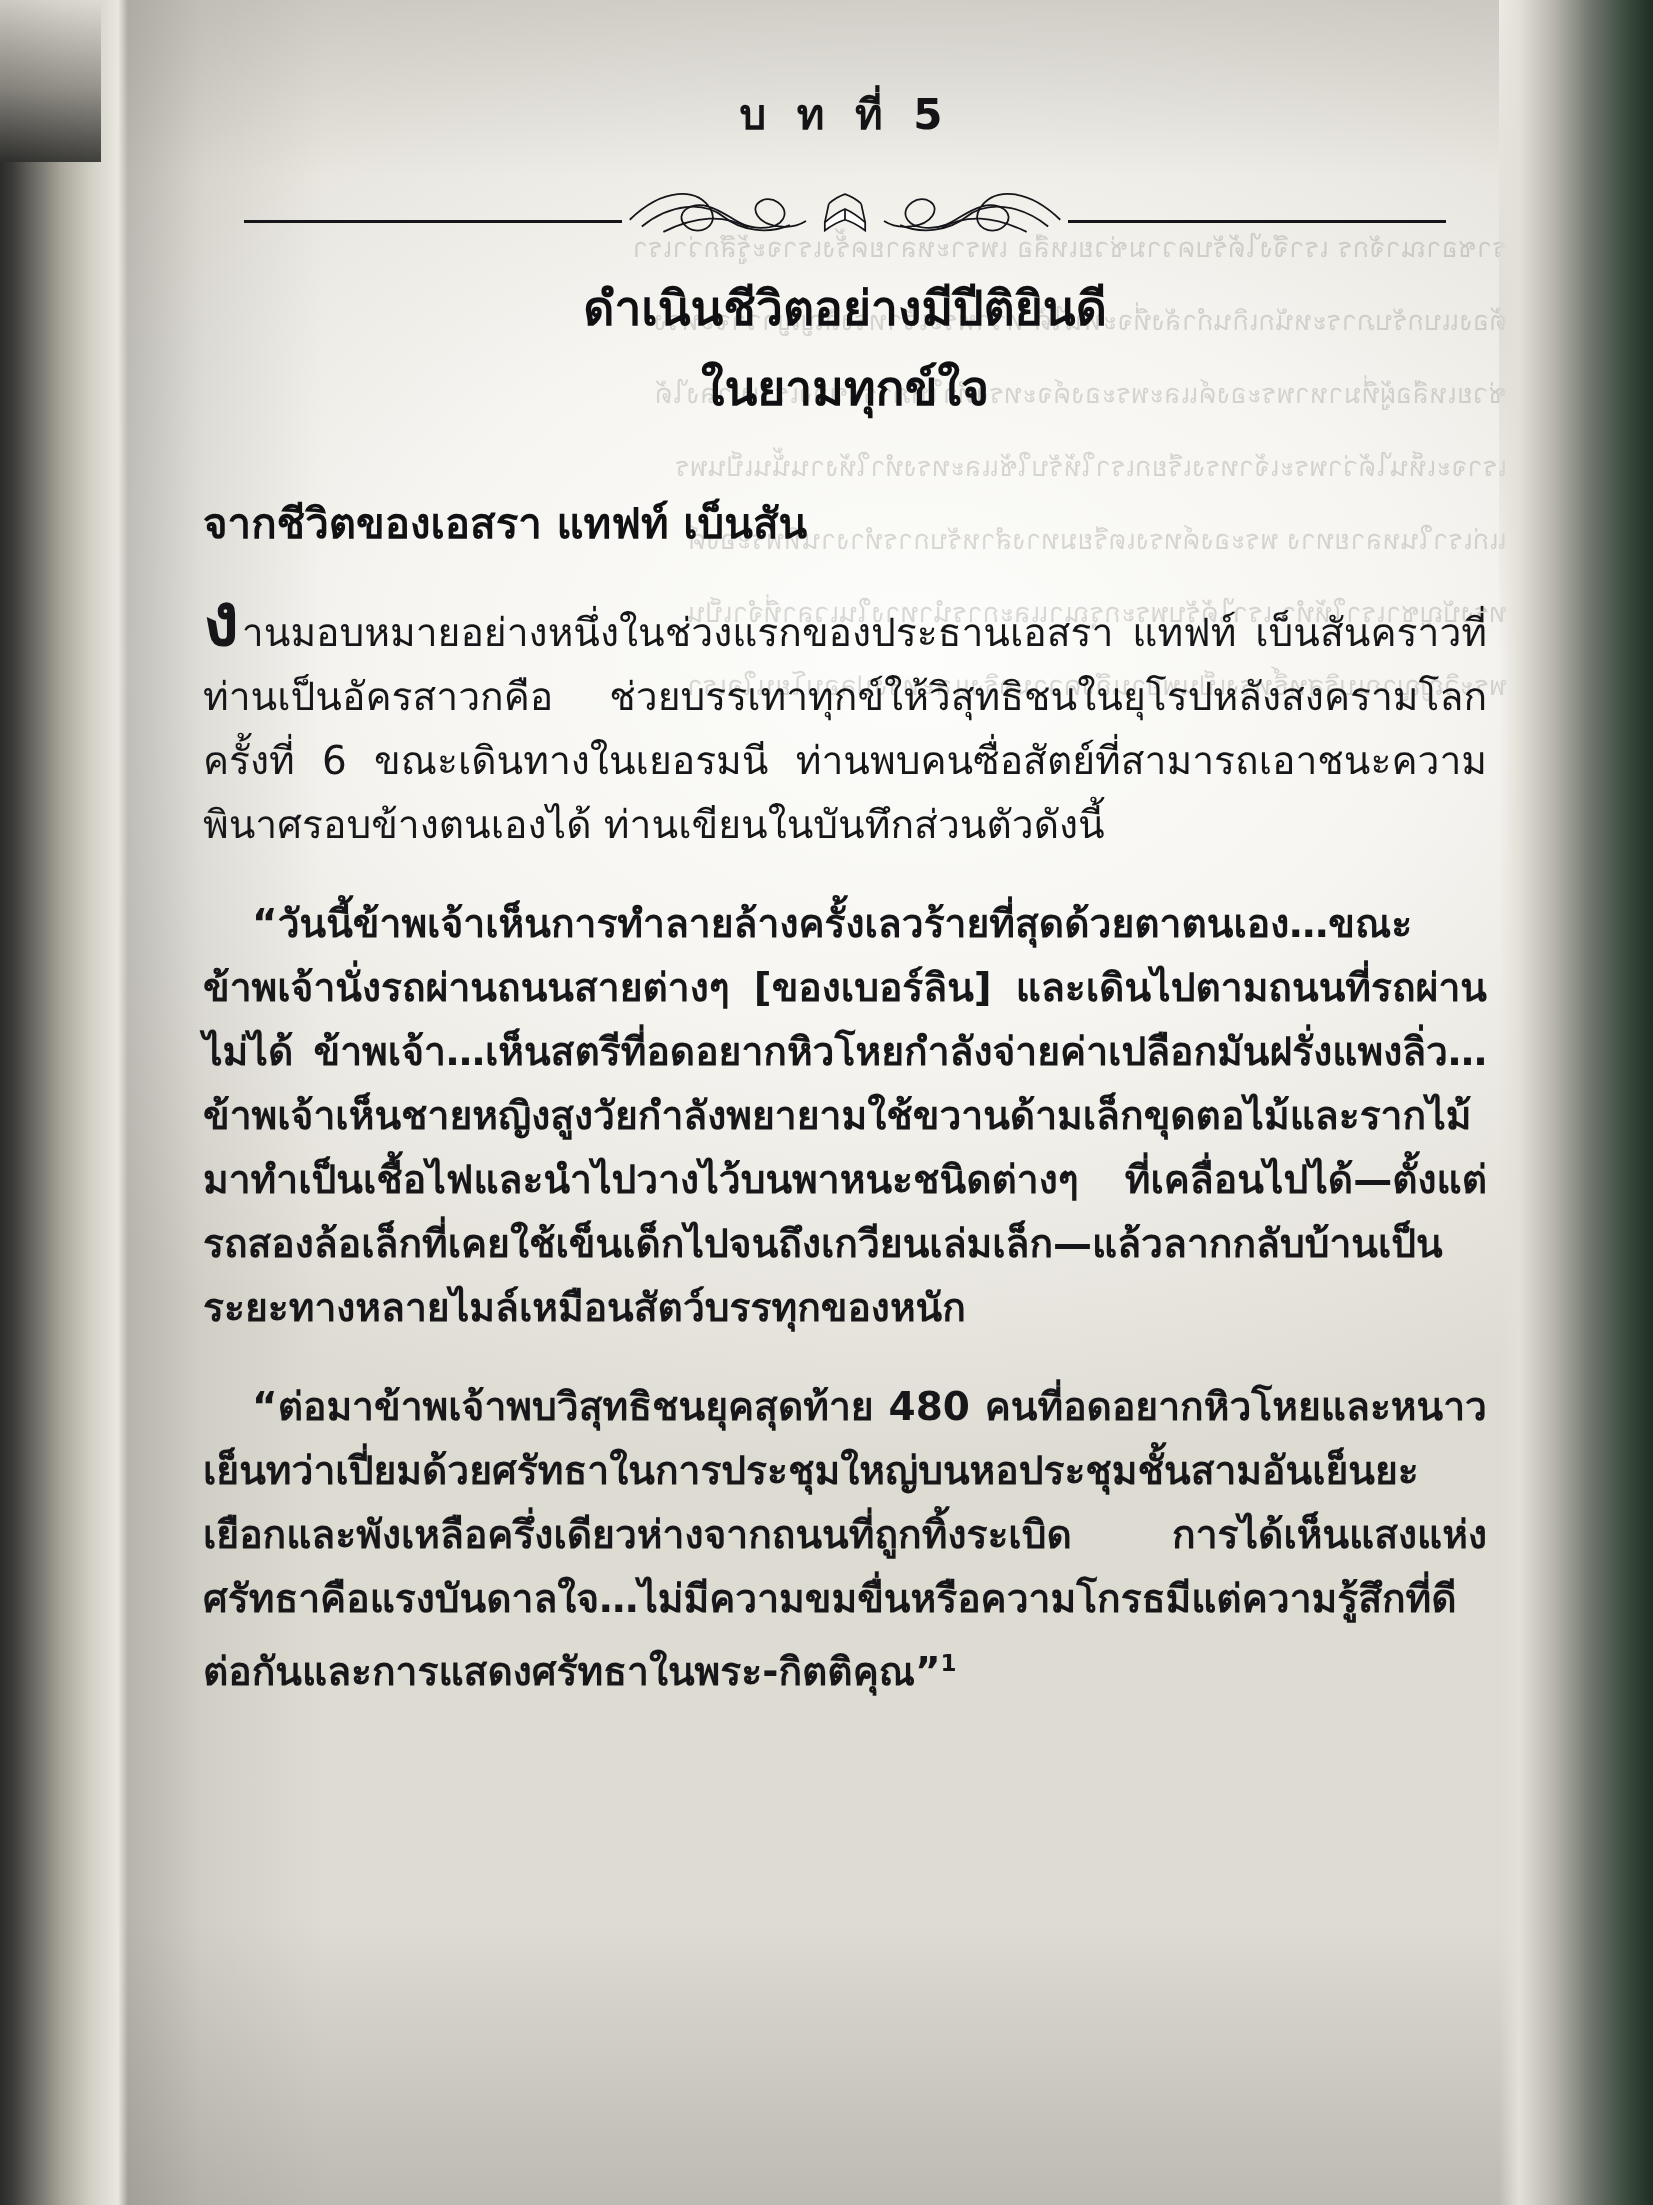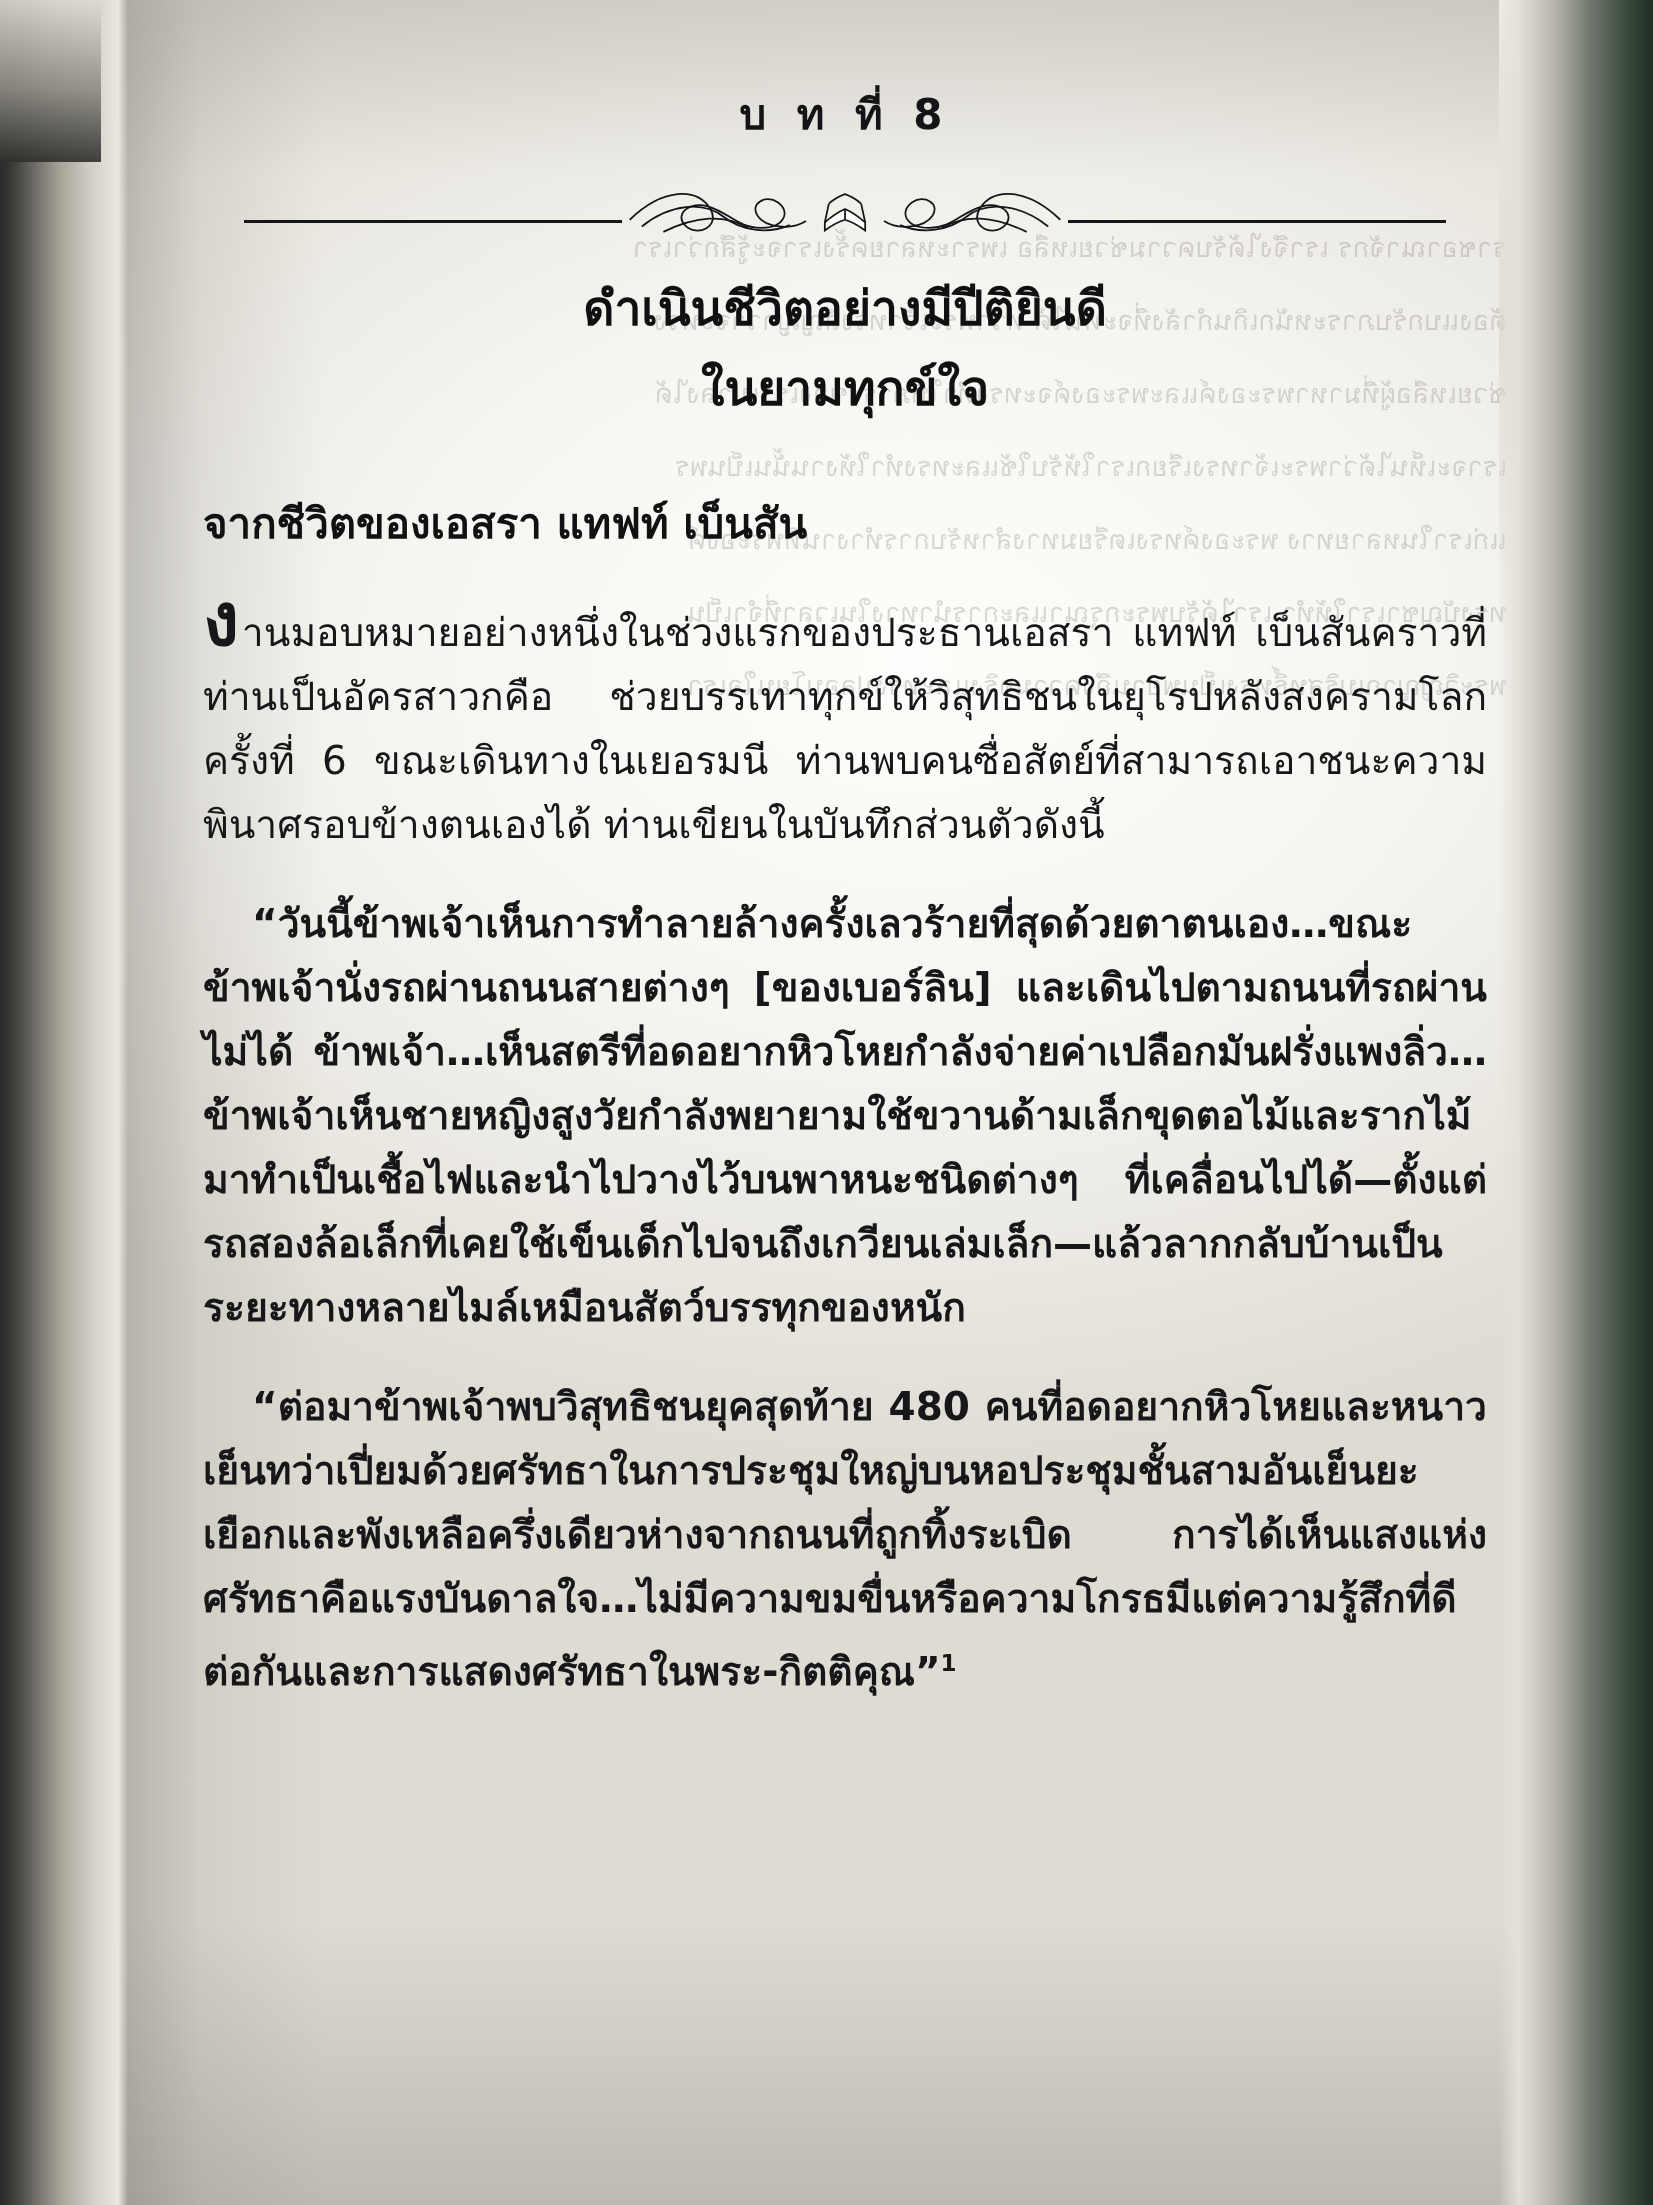--- a/index.html
+++ b/index.html
@@ -195,21 +195,21 @@
     <p>ทรงบัญชาเราให้ทำ เราได้รับพระกรุณาและการนำทางในเวลาที่จำเป็น</p>
     <p>พระวิญญาณบริสุทธิ์ทรงเป็นพยานถึงความจริงและทรงปลอบโยนใจเรา</p>
   </div>
 
   <div class="curve-shade"></div>
   <div class="top-shade"></div>
   <div class="bottom-shade"></div>
 
   <div class="content">
 
-    <div class="chapter-label">บ ท ที่  8</div>
+    <div class="chapter-label">บ ท ที่  5</div>
 
     <div class="ornament-row">
       <div class="rule-left"></div>
       <div class="rule-right"></div>
       <div class="ornament">
         <svg width="446" height="74" viewBox="0 0 660 110" fill="none" stroke="#15151a" stroke-width="2.6">
 
           <path d="M10 68 C 60 20, 110 20, 130 52 C 145 78, 110 95, 92 76 C 76 59, 100 40, 126 48 C 160 58, 170 80, 205 80 C 240 80, 250 56, 230 42 C 212 30, 188 44, 200 62 C 212 80, 250 84, 272 70"></path>
           <path d="M28 78 C 70 44, 120 40, 150 64 C 175 84, 215 90, 248 76"></path>
           <path d="M60 86 C 110 62, 150 60, 186 80"></path>

